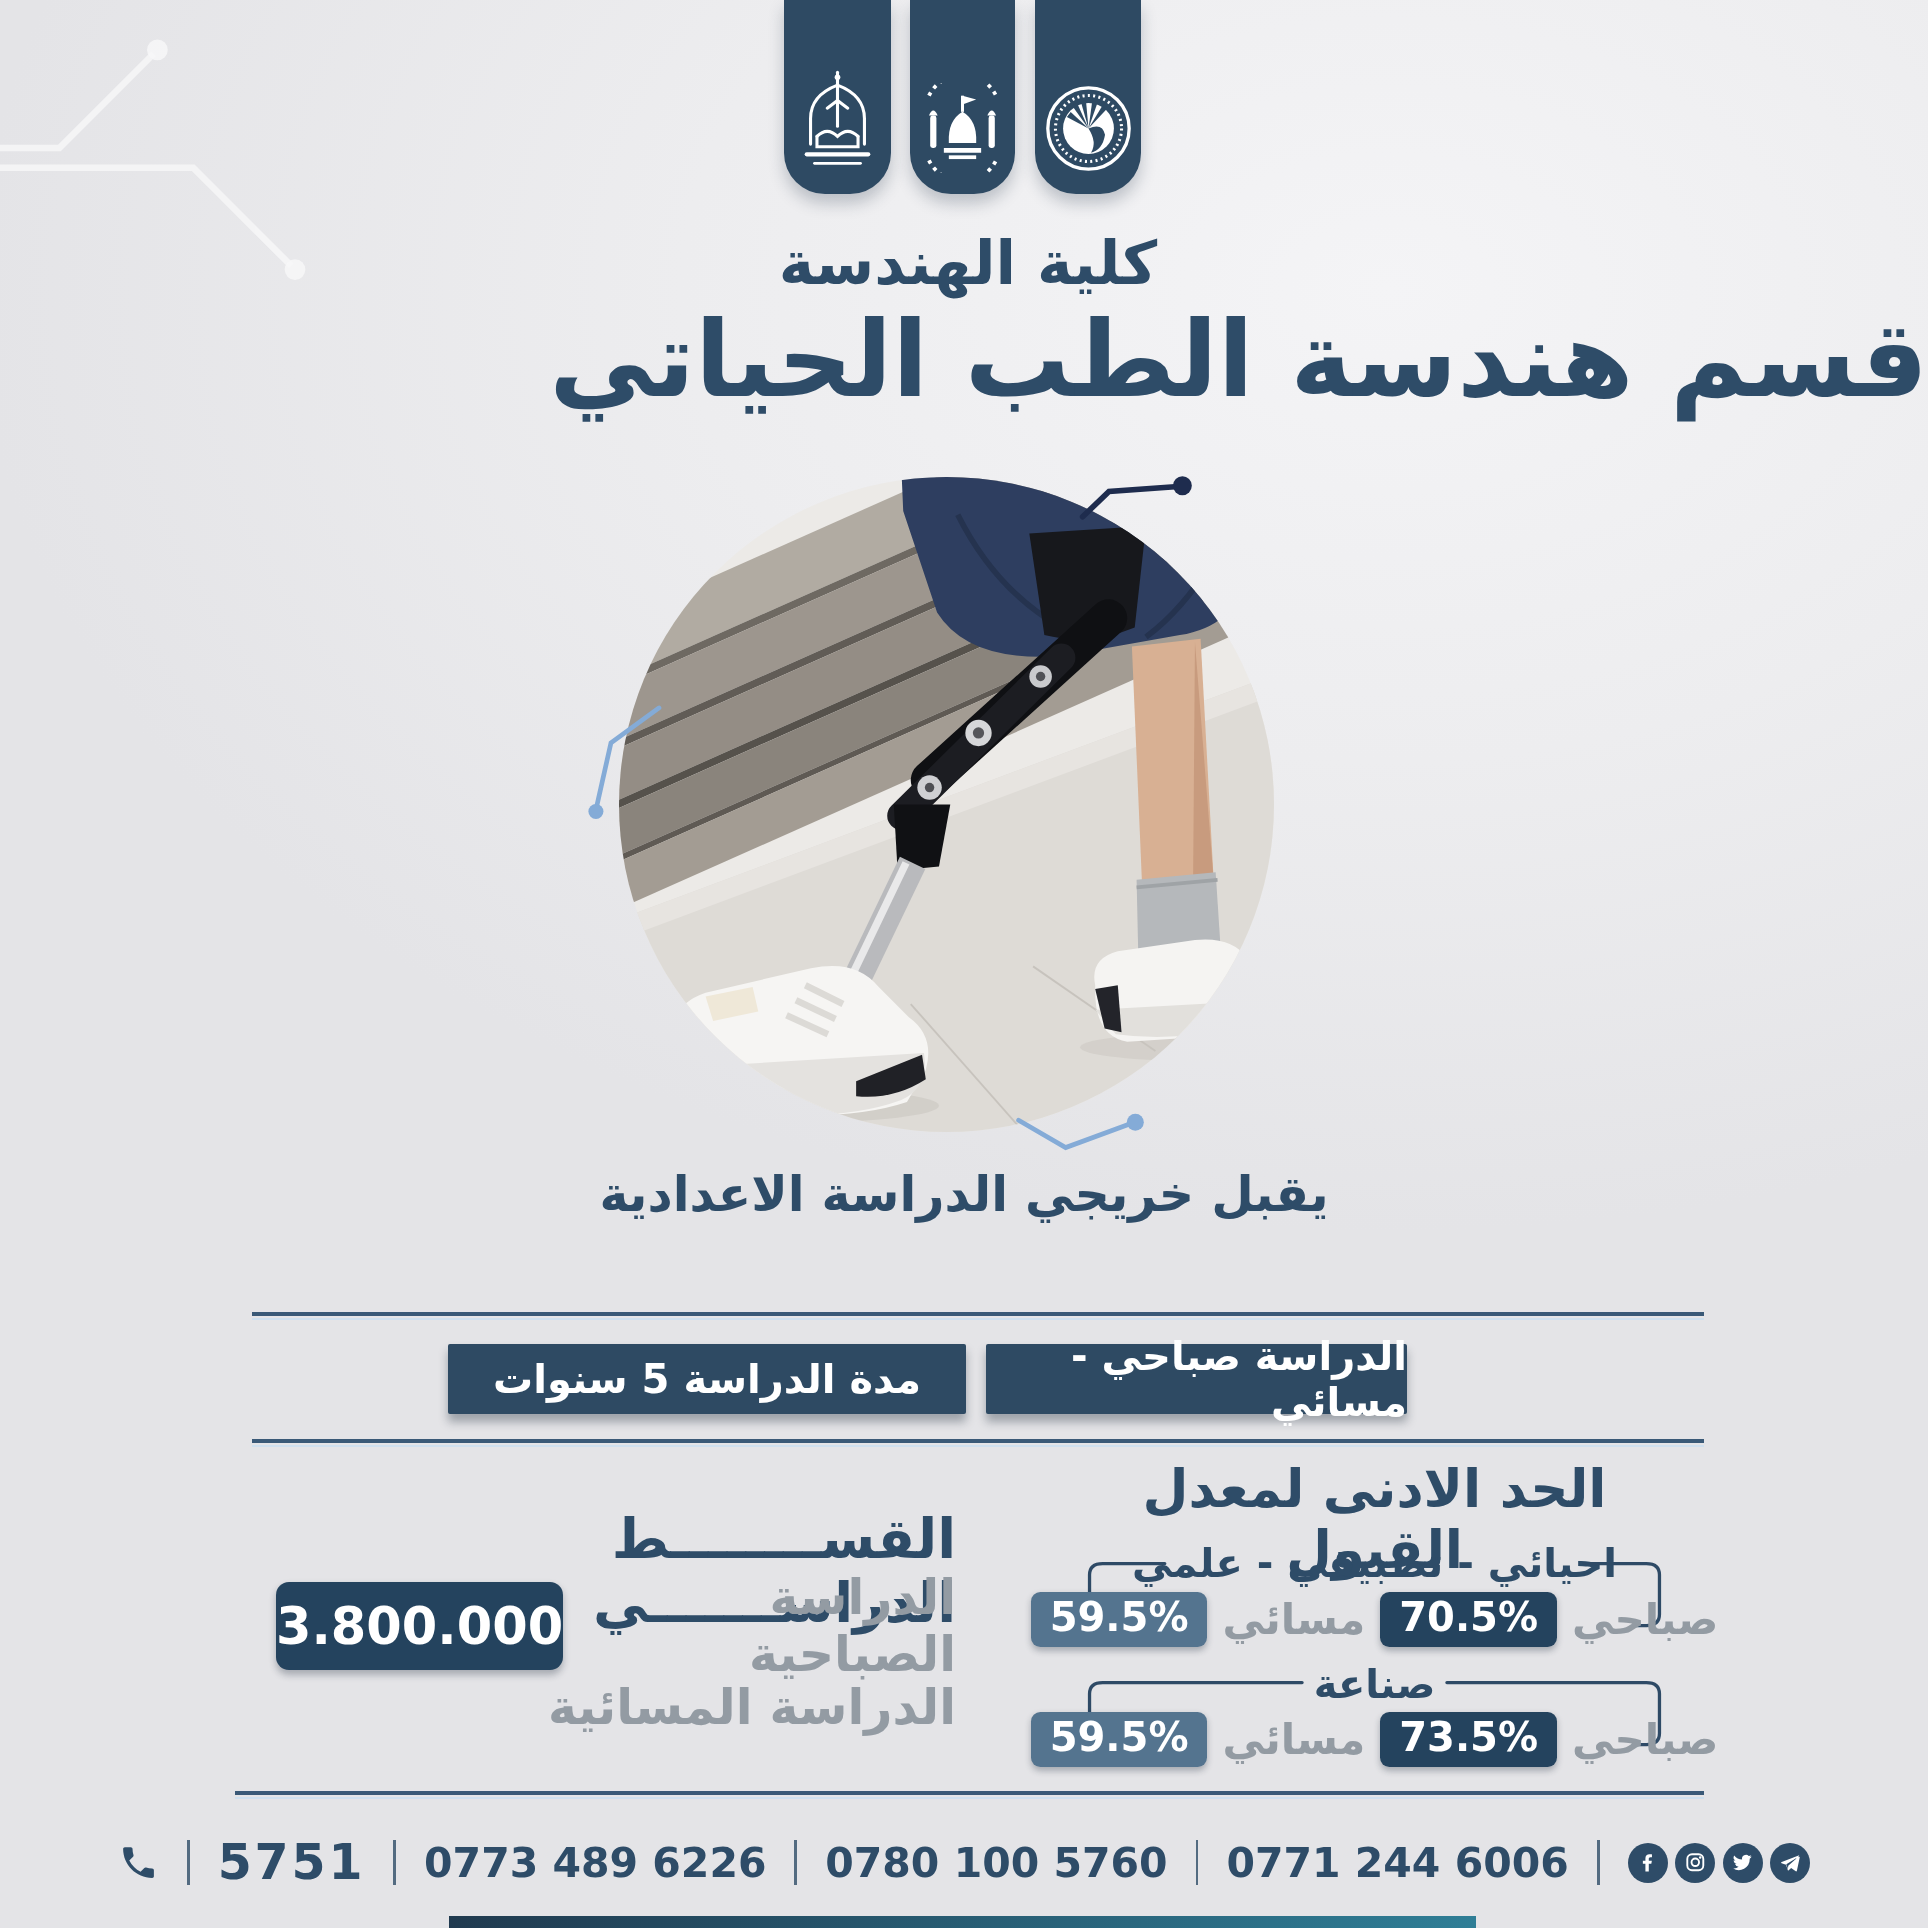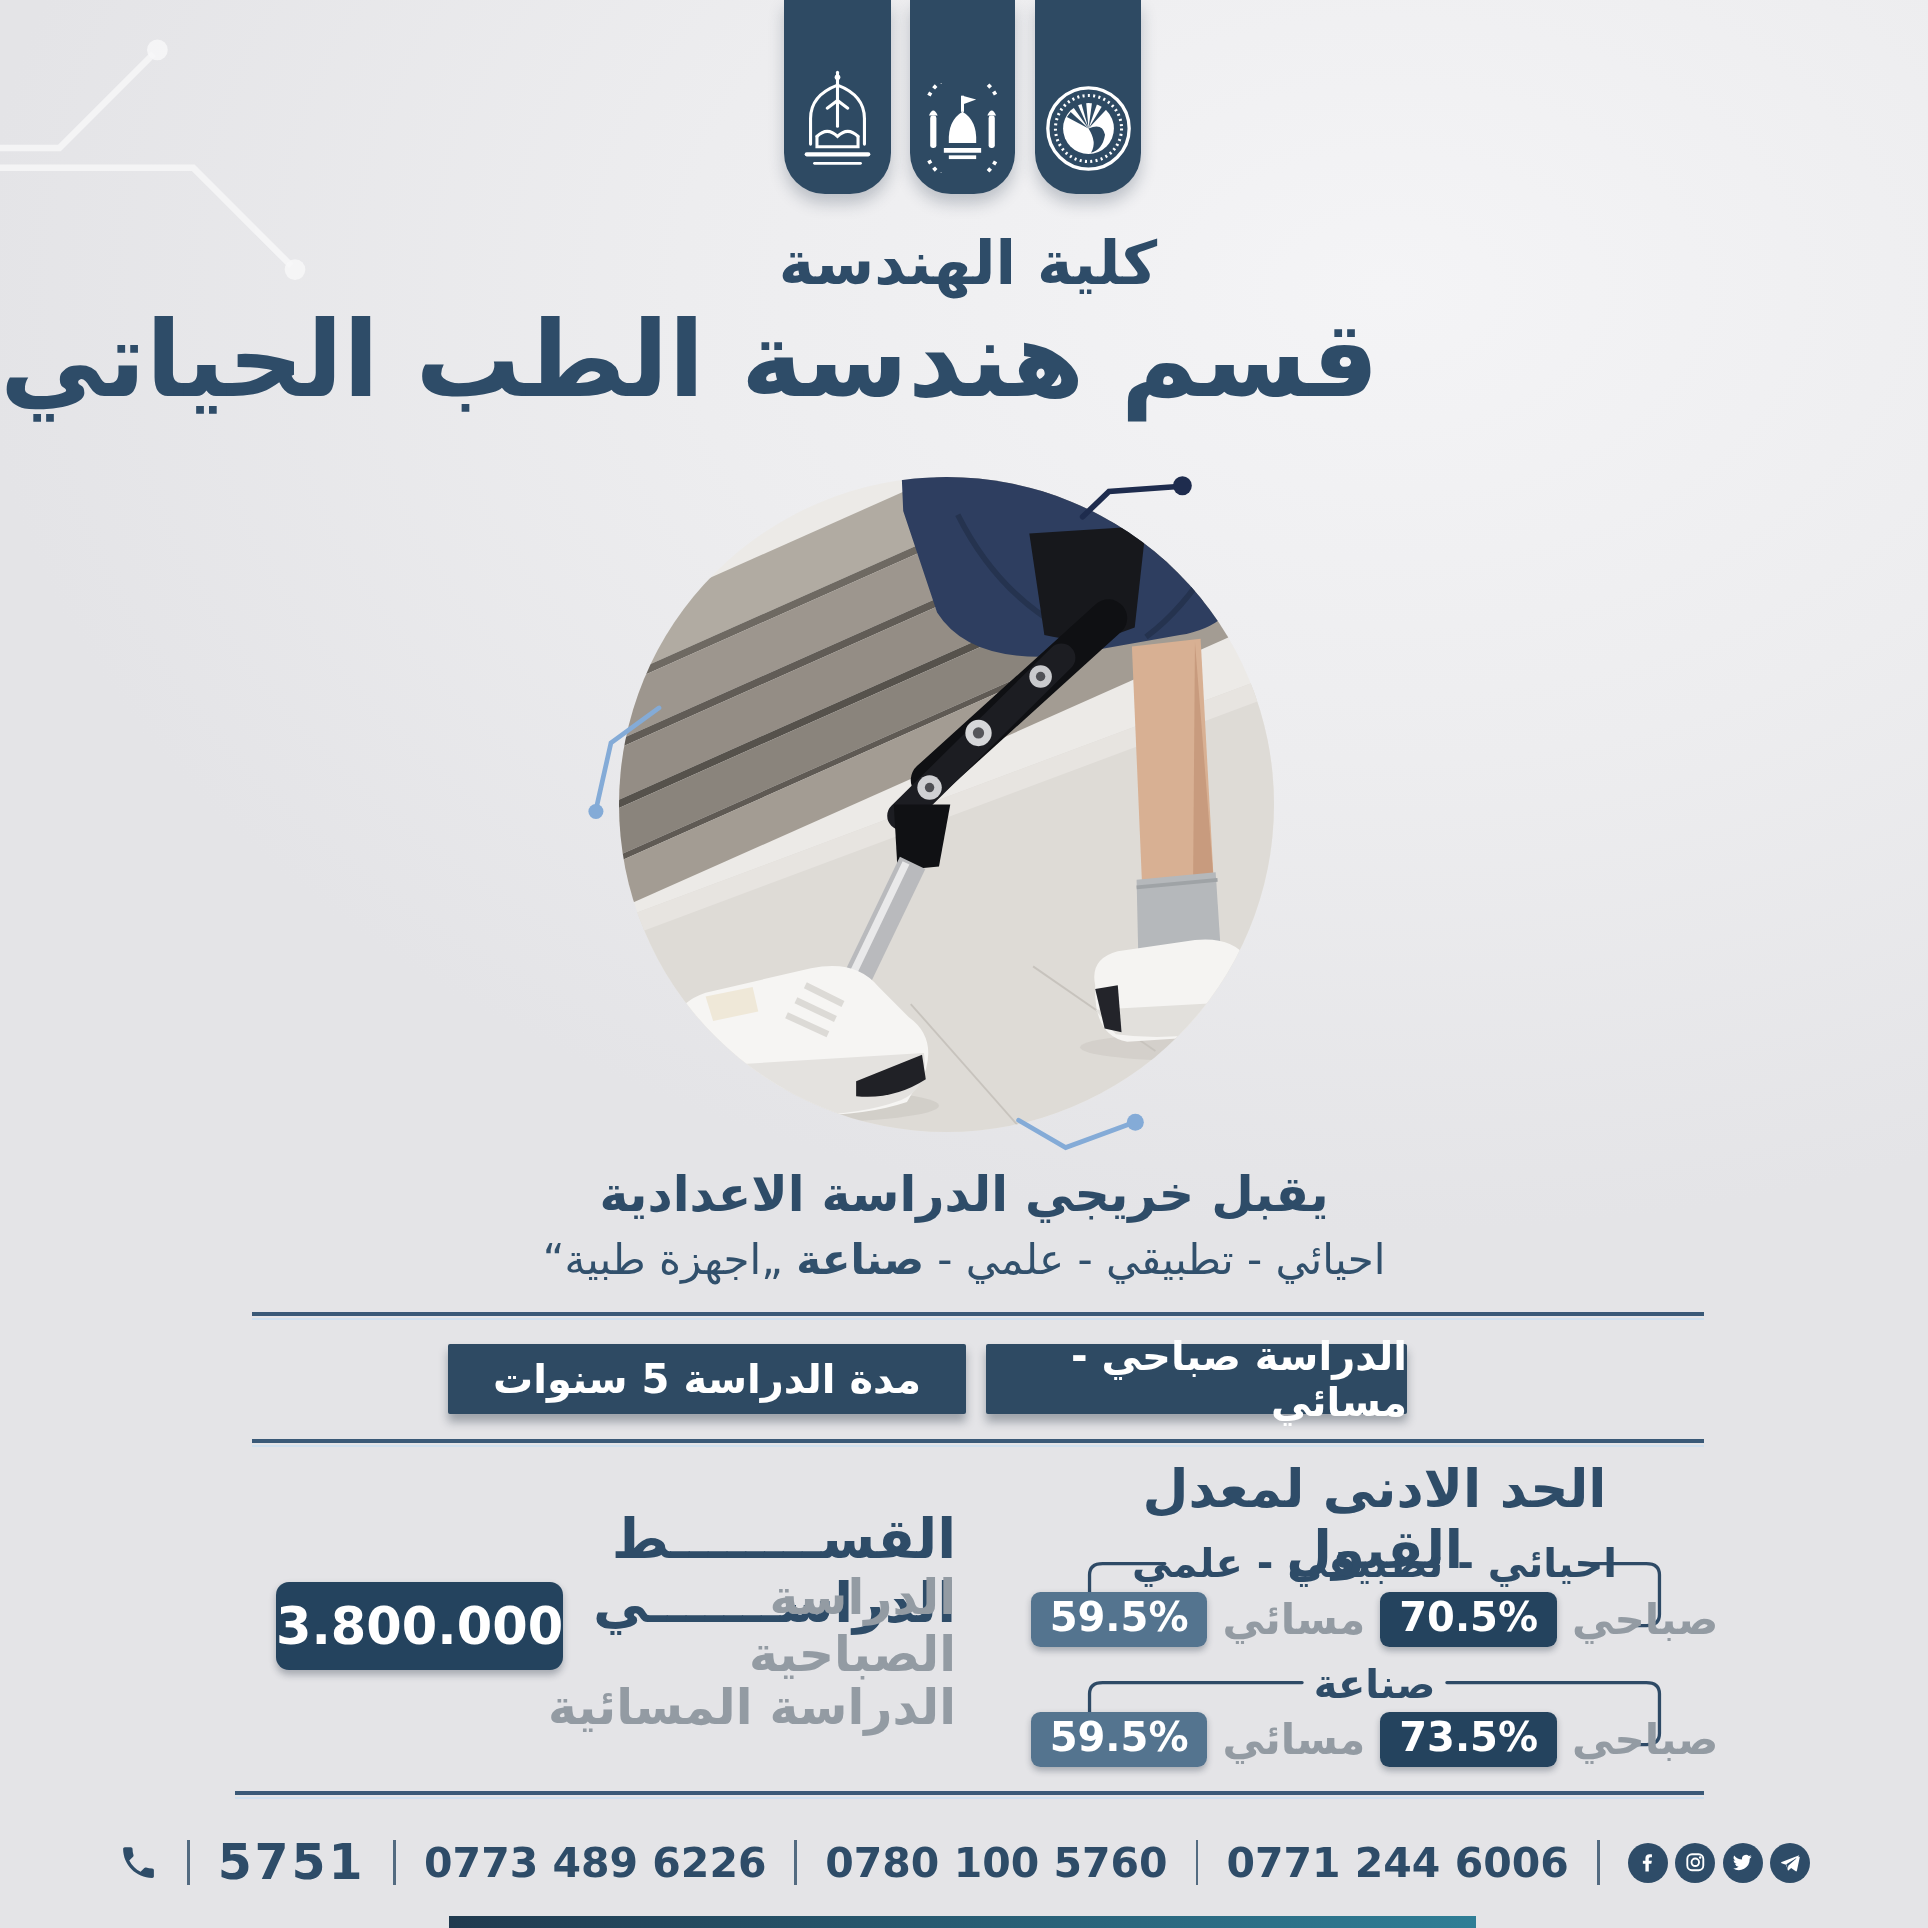--- a/index.html
+++ b/index.html
@@ -13,21 +13,21 @@
   .deco{position:absolute;left:0;top:0;pointer-events:none}
   
   .badge{position:absolute;top:0;height:194px;background:#2e4a63;border-radius:0 0 41px 41px;
          box-shadow:0 9.4px 15px rgba(40,55,75,.25);display:flex;align-items:flex-end;justify-content:center;padding-bottom:21px;box-sizing:border-box;}
   .badge-1{left:784px;width:107px}
   .badge-2{left:910px;width:105px}
   .badge-3{left:1035px;width:106px}
   
   .title1{position:absolute;top:228px;left:8px;right:0;text-align:center;
           font-size:60px;font-weight:700;color:#2e4c68;}
-  .title2{position:absolute;top:299px;left:0;right:0;text-align:left;
+  .title2{position:absolute;top:299px;left:0;right:0;text-align:right;
           font-size:105px;font-weight:800;color:#2e4c68;}
   
   .photo{position:absolute;left:619px;top:477px;width:655px;height:655px;border-radius:50%;overflow:hidden;}
   
   .intro1{position:absolute;top:1166px;left:0;right:0;text-align:center;font-size:49px;font-weight:800;color:#2e4c68;}
   .intro2{position:absolute;top:1235px;left:0;right:0;text-align:center;font-size:42px;font-weight:500;color:#31506c;}
   .intro2 .b{font-weight:800;}
   
   .divider{position:absolute;height:3.8px;background:#3a5977;}
   .divider::after{content:"";position:absolute;left:0;right:0;top:5.6px;height:2.8px;background:#cfe0ef;}
@@ -209,21 +209,20 @@
       <path d="M1150,549 L1178,522 L1248,517" stroke="#1e2c4e" stroke-width="6"></path>
       <path d="M700,752 L649,789 L634,856" stroke="#84abd7" stroke-width="5"></path>
       <path d="M1082,1190 L1132,1219 L1200,1194" stroke="#84abd7" stroke-width="5"></path>
     </g>
     <circle cx="1256" cy="516" r="10" fill="#1e2c4e"></circle>
     <circle cx="633" cy="862" r="8" fill="#84abd7"></circle>
     <circle cx="1206" cy="1192" r="9" fill="#84abd7"></circle>
   </svg>
 
   <div class="intro1">يقبل خريجي الدراسة الاعدادية</div>
-  <div class="intro2"><span>احيائي - تطبيقي - علمي - </span><span class="b">صناعة</span><span> „اجهزة طبية“</span></div>
 
   <div class="divider div1"></div>
   <div class="pill pill-study">
       <span>الدراسة صباحي - مسائي</span>
     </div>
   <div class="pill pill-duration">
       <span>مدة الدراسة 5 سنوات</span>
     </div>
   <div class="divider div2"></div>
 

